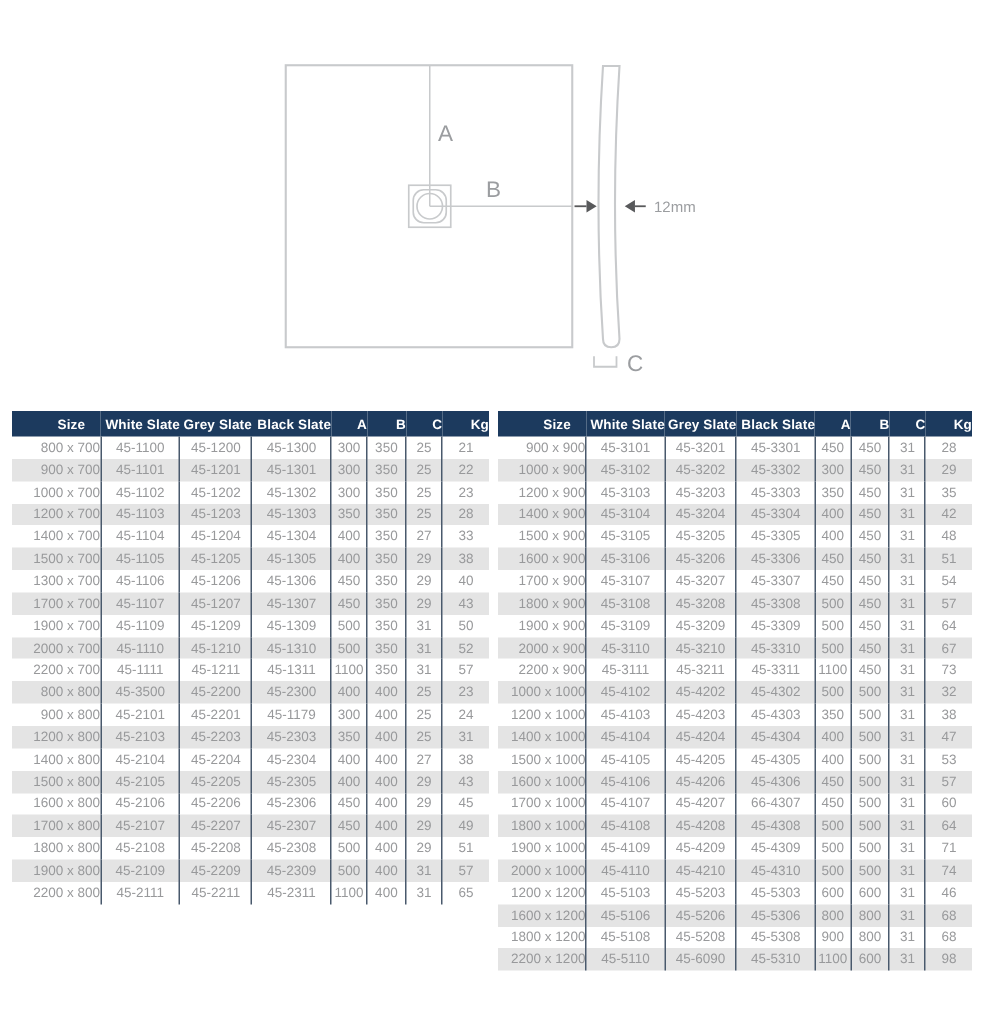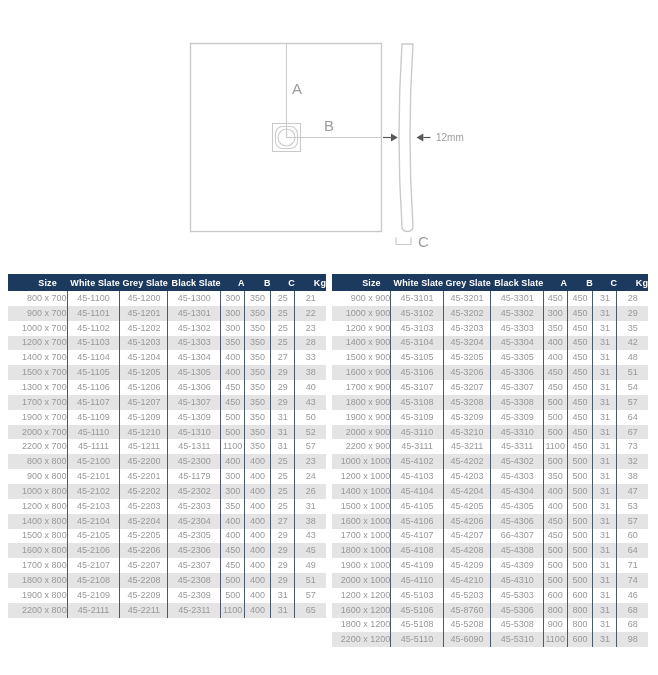--- a/index.html
+++ b/index.html
@@ -196,47 +196,37 @@
           <td>45-1111</td>
           <td>45-1211</td>
           <td>45-1311</td>
           <td>1100</td>
           <td>350</td>
           <td>31</td>
           <td>57</td>
         </tr>
         <tr>
           <td>800 x 800</td>
-          <td>45-2100</td>
+          <td>45-3500</td>
           <td>45-2200</td>
           <td>45-2300</td>
           <td>400</td>
           <td>400</td>
           <td>25</td>
           <td>23</td>
         </tr>
         <tr>
           <td>900 x 800</td>
           <td>45-2101</td>
           <td>45-2201</td>
           <td>45-1179</td>
           <td>300</td>
           <td>400</td>
           <td>25</td>
           <td>24</td>
-        </tr>
-        <tr>
-          <td>1000 x 800</td>
-          <td>45-2102</td>
-          <td>45-2202</td>
-          <td>45-2302</td>
-          <td>300</td>
-          <td>400</td>
-          <td>25</td>
-          <td>26</td>
         </tr>
         <tr>
           <td>1200 x 800</td>
           <td>45-2103</td>
           <td>45-2203</td>
           <td>45-2303</td>
           <td>350</td>
           <td>400</td>
           <td>25</td>
           <td>31</td>
@@ -546,21 +536,21 @@
           <td>45-5203</td>
           <td>45-5303</td>
           <td>600</td>
           <td>600</td>
           <td>31</td>
           <td>46</td>
         </tr>
         <tr>
           <td>1600 x 1200</td>
           <td>45-5106</td>
-          <td>45-8760</td>
+          <td>45-5206</td>
           <td>45-5306</td>
           <td>800</td>
           <td>800</td>
           <td>31</td>
           <td>68</td>
         </tr>
         <tr>
           <td>1800 x 1200</td>
           <td>45-5108</td>
           <td>45-5208</td>

